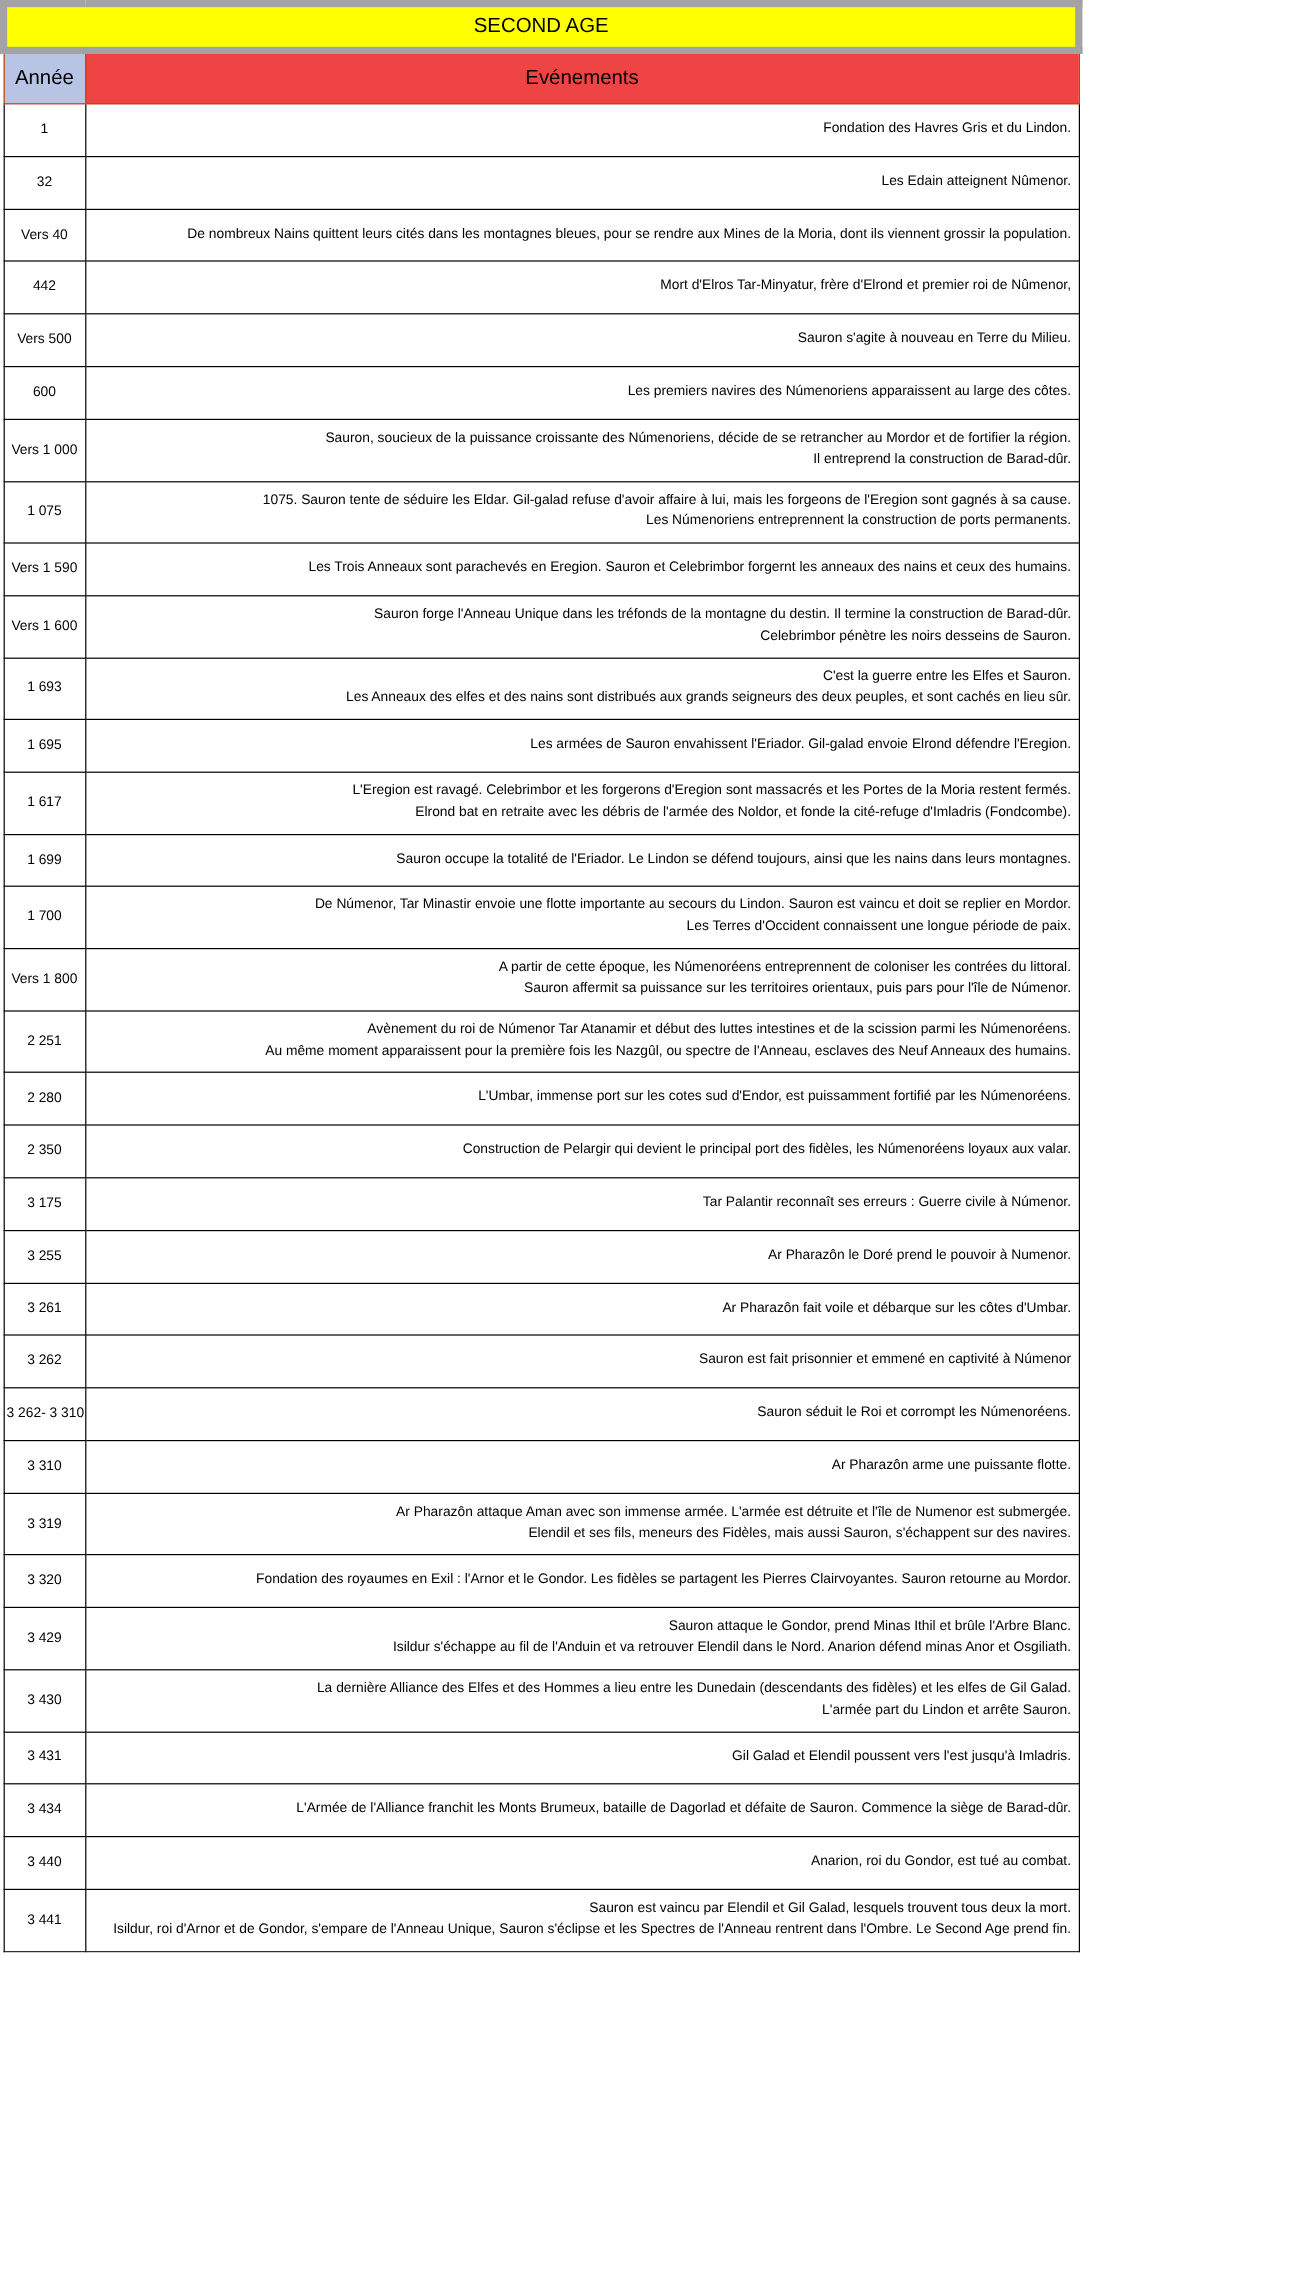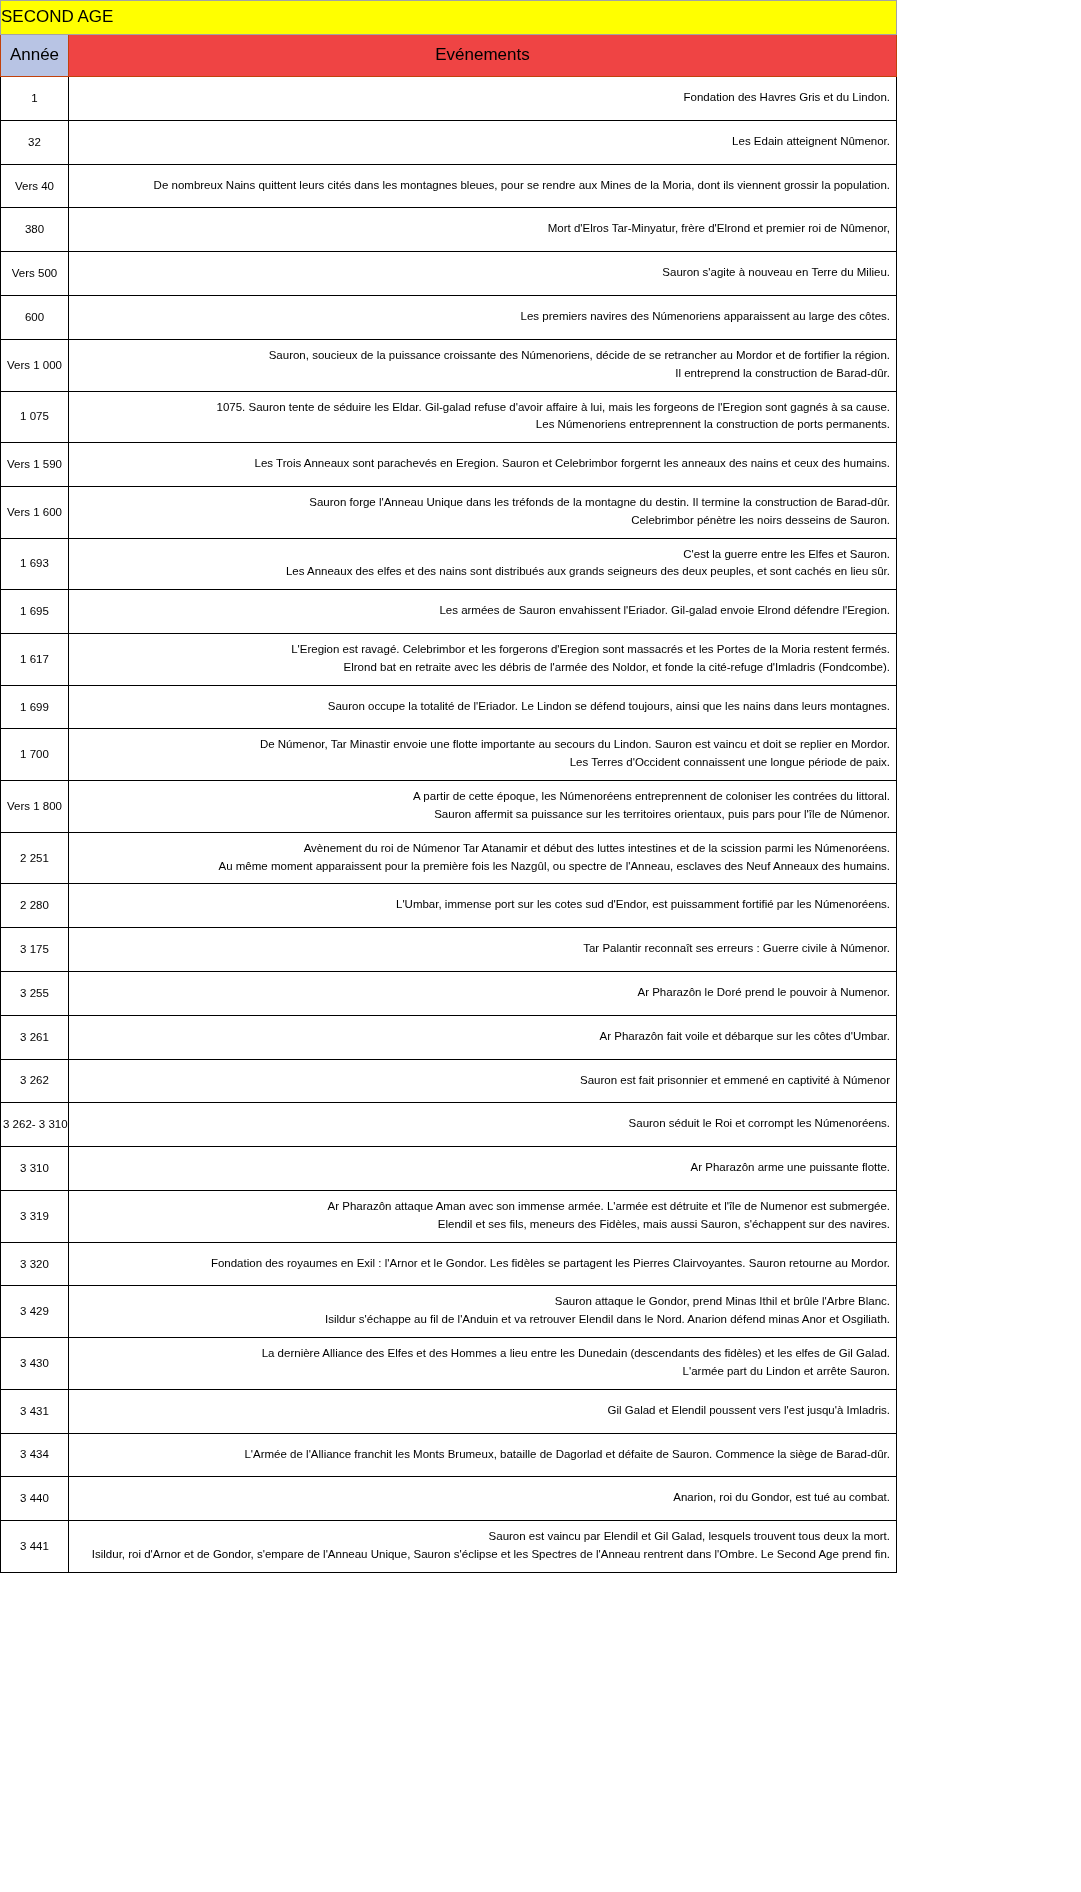--- a/index.html
+++ b/index.html
@@ -20,22 +20,22 @@
     border-collapse: collapse;
     table-layout: fixed;
     width: 896px;
     margin: 0;
   }
   table.timeline col.year { width: 68px; }
   table.timeline col.events { width: 828px; }
 
   .title-row td {
     background: #ffff00;
-    border: 1px solid #a3a3a3;
-    text-align: left;
+    border: 6px solid #a3a3a3;
+    text-align: center;
     font-size: 17px;
     color: #000000;
     padding: 6px 0 7px 0;
     font-weight: normal;
   }
   .header-row td {
     border: 1px solid #c2410c;
     text-align: center;
     font-size: 17px;
     color: #000000;
@@ -109,21 +109,21 @@
             <span class="line">Les Edain atteignent Nûmenor.</span>
           </td>
         </tr>
         <tr class="data-row single">
           <td class="year">Vers 40</td>
           <td class="events">
             <span class="line">De nombreux Nains quittent leurs cités dans les montagnes bleues, pour se rendre aux Mines de la Moria, dont ils viennent grossir la population.</span>
           </td>
         </tr>
         <tr class="data-row single">
-          <td class="year">380</td>
+          <td class="year">442</td>
           <td class="events">
             <span class="line">Mort d'Elros Tar-Minyatur, frère d'Elrond et premier roi de Nûmenor,</span>
           </td>
         </tr>
         <tr class="data-row single">
           <td class="year">Vers 500</td>
           <td class="events">
             <span class="line">Sauron s'agite à nouveau en Terre du Milieu.</span>
           </td>
         </tr>
@@ -204,20 +204,26 @@
           <td class="year">2 251</td>
           <td class="events">
             <span class="line">Avènement du roi de Númenor Tar Atanamir et début des luttes intestines et de la scission parmi les Númenoréens.</span>
             <span class="line">Au même moment apparaissent pour la première fois les Nazgûl, ou spectre de l'Anneau, esclaves des Neuf Anneaux des humains.</span>
           </td>
         </tr>
         <tr class="data-row single">
           <td class="year">2 280</td>
           <td class="events">
             <span class="line">L'Umbar, immense port sur les cotes sud d'Endor, est puissamment fortifié par les Númenoréens.</span>
+          </td>
+        </tr>
+        <tr class="data-row single">
+          <td class="year">2 350</td>
+          <td class="events">
+            <span class="line">Construction de Pelargir qui devient le principal port des fidèles, les Númenoréens loyaux aux valar.</span>
           </td>
         </tr>
         <tr class="data-row single">
           <td class="year">3 175</td>
           <td class="events">
             <span class="line">Tar Palantir reconnaît ses erreurs : Guerre civile à Númenor.</span>
           </td>
         </tr>
         <tr class="data-row single">
           <td class="year">3 255</td>

